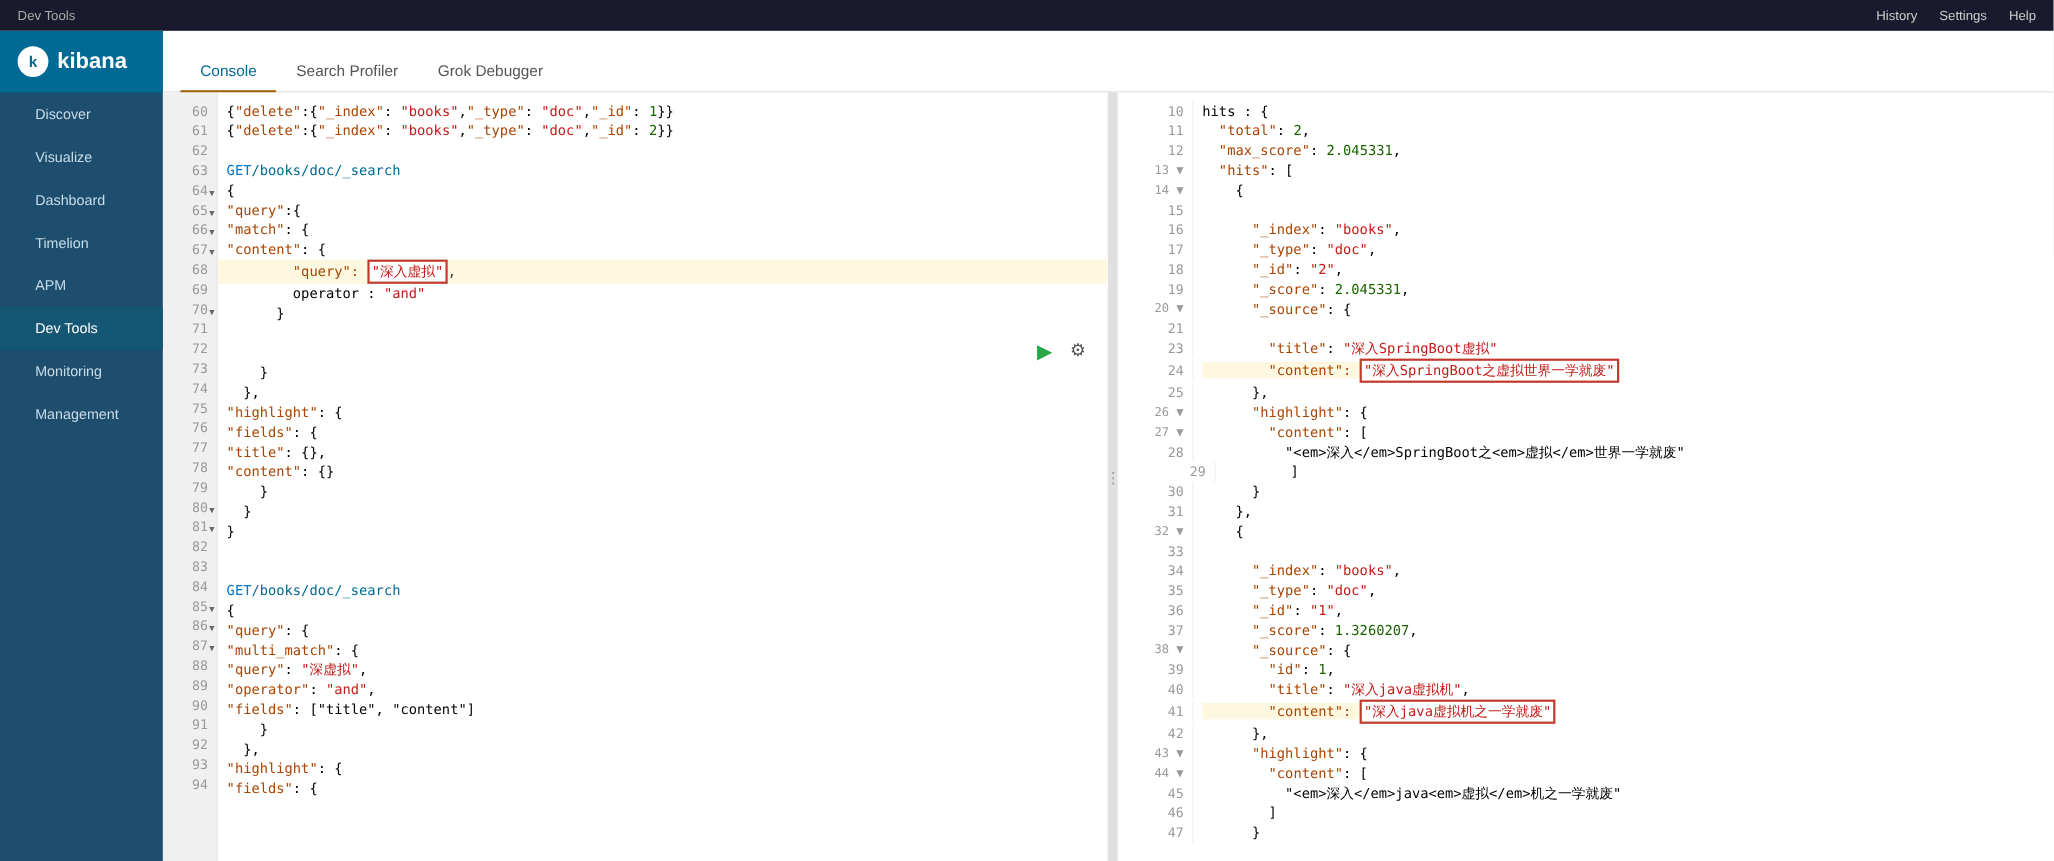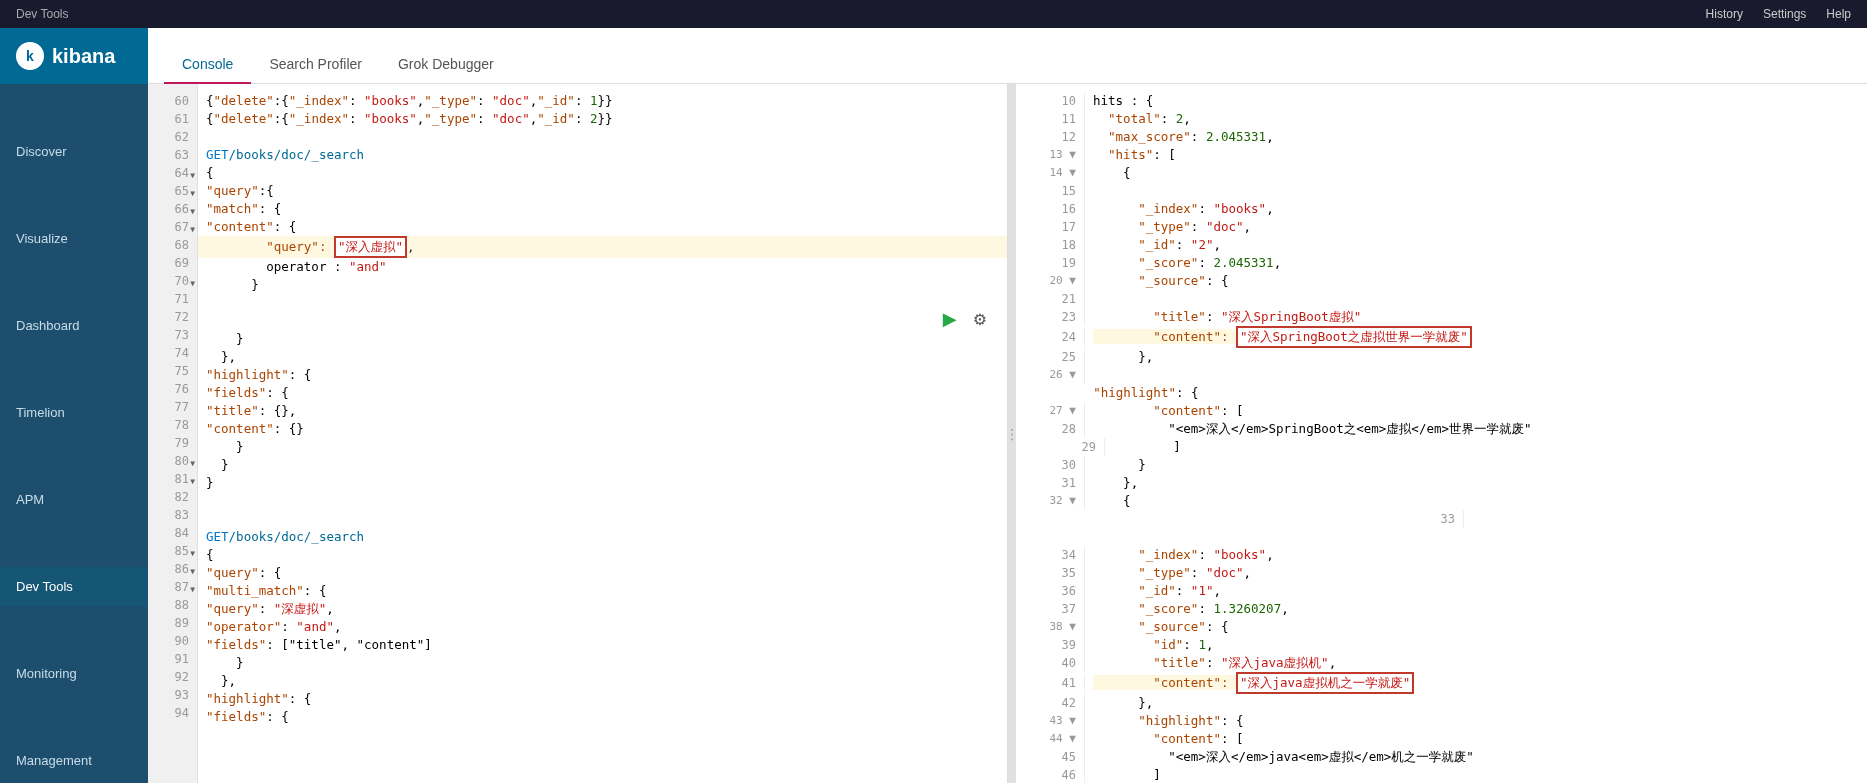--- a/index.html
+++ b/index.html
@@ -49,26 +49,25 @@
       width: 28px;
       height: 28px;
       display: flex;
       align-items: center;
       justify-content: center;
       font-size: 14px;
       font-weight: bold;
     }
     .sidebar-item {
       color: #c8dce8;
-      padding: 12px 16px;
+      padding: 12px 32px;
       cursor: pointer;
       font-size: 13px;
       display: flex;
       align-items: center;
-      margin-top: 48px;
     }
     .sidebar-item.active { background: #155674; color: white; }
 
     
     .content-area { flex: 1; display: flex; flex-direction: column; overflow: hidden; }
 
     
     .devtools-header {
       background: white;
       border-bottom: 1px solid #ddd;
@@ -81,21 +80,21 @@
     .tab {
       padding: 10px 18px;
       font-size: 14px;
       cursor: pointer;
       color: #555;
       border-bottom: 2px solid transparent;
       margin-bottom: -1px;
     }
     .tab.active {
       color: #006994;
-      border-bottom: 2px solid #be185d;
+      border-bottom: 2px solid #a16207;
       font-weight: 500;
     }
 
     
     .panels { display: flex; flex: 1; overflow: hidden; }
 
     
     .editor-panel {
       width: 860px;
       background: #f9f9f9;
@@ -400,28 +399,28 @@
             <div class="out-line" style="display: flex; "><span class="out-line-numbers">15</span><span style="padding-left: 8px; white-space: pre;">&nbsp;</span></div>
             <div class="out-line" style="display: flex; align-items: center;"><span class="out-line-numbers">16</span><span style="padding-left: 8px; white-space: pre;">      <span class="key">"_index"</span>: <span class="str">"books"</span>,</span></div>
             <div class="out-line" style="display: flex; align-items: center;"><span class="out-line-numbers">17</span><span style="padding-left: 8px; white-space: pre;">      <span class="key">"_type"</span>: <span class="str">"doc"</span>,</span></div>
             <div class="out-line" style="display: flex; align-items: center;"><span class="out-line-numbers">18</span><span style="padding-left: 8px; white-space: pre;">      <span class="key">"_id"</span>: <span class="str">"2"</span>,</span></div>
             <div class="out-line" style="display: flex; align-items: center;"><span class="out-line-numbers">19</span><span style="padding-left: 8px; white-space: pre;">      <span class="key">"_score"</span>: <span class="num">2.045331</span>,</span></div>
             <div class="out-line" style="display: flex; align-items: center;"><span class="out-line-numbers" style="font-size: 11px;">20 ▼</span><span style="padding-left: 8px; white-space: pre;">      <span class="key">"_source"</span>: {</span></div>
             <div class="out-line" style="display: flex; align-items: center;"><span class="out-line-numbers">21</span><span style="padding-left: 8px; white-space: pre;">&nbsp;</span></div>
             <div class="out-line" style="display: flex; align-items: center;"><span class="out-line-numbers">23</span><span style="padding-left: 8px; white-space: pre;">        <span class="key">"title"</span>: <span class="str">"深入SpringBoot虚拟"</span></span></div>
             <div class="out-line" style="display: flex; align-items: center;"><span class="out-line-numbers">24</span><span style="padding-left: 8px; white-space: pre;"><span style="background: rgb(255, 248, 225);">        <span class="key">"content": </span><span class="hl-box"><span class="str">"深入SpringBoot之虚拟世界一学就废"</span></span></span></span></div>
             <div class="out-line" style="display: flex; align-items: center;"><span class="out-line-numbers">25</span><span style="padding-left: 8px; white-space: pre;">      },</span></div>
-            <div class="out-line" style="display: flex; align-items: flex-start; flex-direction: column;"><span class="out-line-numbers" style="font-size: 11px;">26 ▼</span><span style="padding-left: 8px; white-space: pre;">      <span class="key">"highlight"</span>: {</span></div>
+            <div class="out-line" style="display: flex; align-items: flex-end;"><span class="out-line-numbers" style="font-size: 11px;">26 ▼</span><span style="padding-left: 8px; white-space: pre;">      <span class="key">"highlight"</span>: {</span></div>
             <div class="out-line" style="display: flex; align-items: center;"><span class="out-line-numbers" style="font-size: 11px;">27 ▼</span><span style="padding-left: 8px; white-space: pre;">        <span class="key">"content"</span>: [</span></div>
             <div class="out-line" style="display: flex; align-items: center;"><span class="out-line-numbers">28</span><span style="padding-left: 8px; white-space: pre;">          "&lt;em&gt;深入&lt;/em&gt;SpringBoot之&lt;em&gt;虚拟&lt;/em&gt;世界一学就废"</span></div>
             <div class="out-line" style="display: flex;  margin-left: 20px;"><span class="out-line-numbers">29</span><span style="padding-left: 8px; white-space: pre;">        ]</span></div>
             <div class="out-line" style="display: flex; align-items: center;"><span class="out-line-numbers">30</span><span style="padding-left: 8px; white-space: pre;">      }</span></div>
             <div class="out-line" style="display: flex; align-items: center;"><span class="out-line-numbers">31</span><span style="padding-left: 8px; white-space: pre;">    },</span></div>
             <div class="out-line" style="display: flex; align-items: center;"><span class="out-line-numbers" style="font-size: 11px;">32 ▼</span><span style="padding-left: 8px; white-space: pre;">    {</span></div>
-            <div class="out-line" style="display: flex; align-items: center; flex-direction: column;"><span class="out-line-numbers">33</span><span style="padding-left: 8px; white-space: pre;">&nbsp;</span></div>
+            <div class="out-line" style="display: flex; align-items: center;"><span class="out-line-numbers">33</span><span style="padding-left: 8px; white-space: pre;">&nbsp;</span></div>
             <div class="out-line" style="display: flex; align-items: center;"><span class="out-line-numbers">34</span><span style="padding-left: 8px; white-space: pre;">      <span class="key">"_index"</span>: <span class="str">"books"</span>,</span></div>
             <div class="out-line" style="display: flex; align-items: center;"><span class="out-line-numbers">35</span><span style="padding-left: 8px; white-space: pre;">      <span class="key">"_type"</span>: <span class="str">"doc"</span>,</span></div>
             <div class="out-line" style="display: flex; align-items: center;"><span class="out-line-numbers">36</span><span style="padding-left: 8px; white-space: pre;">      <span class="key">"_id"</span>: <span class="str">"1"</span>,</span></div>
             <div class="out-line" style="display: flex; align-items: center;"><span class="out-line-numbers">37</span><span style="padding-left: 8px; white-space: pre;">      <span class="key">"_score"</span>: <span class="num">1.3260207</span>,</span></div>
             <div class="out-line" style="display: flex; align-items: center;"><span class="out-line-numbers" style="font-size: 11px;">38 ▼</span><span style="padding-left: 8px; white-space: pre;">      <span class="key">"_source"</span>: {</span></div>
             <div class="out-line" style="display: flex; align-items: center;"><span class="out-line-numbers">39</span><span style="padding-left: 8px; white-space: pre;">        <span class="key">"id"</span>: <span class="num">1</span>,</span></div>
             <div class="out-line" style="display: flex; align-items: center;"><span class="out-line-numbers">40</span><span style="padding-left: 8px; white-space: pre;">        <span class="key">"title"</span>: <span class="str">"深入java虚拟机"</span>,</span></div>
             <div class="out-line" style="display: flex; align-items: center;"><span class="out-line-numbers">41</span><span style="padding-left: 8px; white-space: pre;"><span style="background: rgb(255, 248, 225);">        <span class="key">"content": </span><span class="hl-box"><span class="str">"深入java虚拟机之一学就废"</span></span></span></span></div>
             <div class="out-line" style="display: flex; align-items: center;"><span class="out-line-numbers">42</span><span style="padding-left: 8px; white-space: pre;">      },</span></div>
             <div class="out-line" style="display: flex; align-items: center;"><span class="out-line-numbers" style="font-size: 11px;">43 ▼</span><span style="padding-left: 8px; white-space: pre;">      <span class="key">"highlight"</span>: {</span></div>

